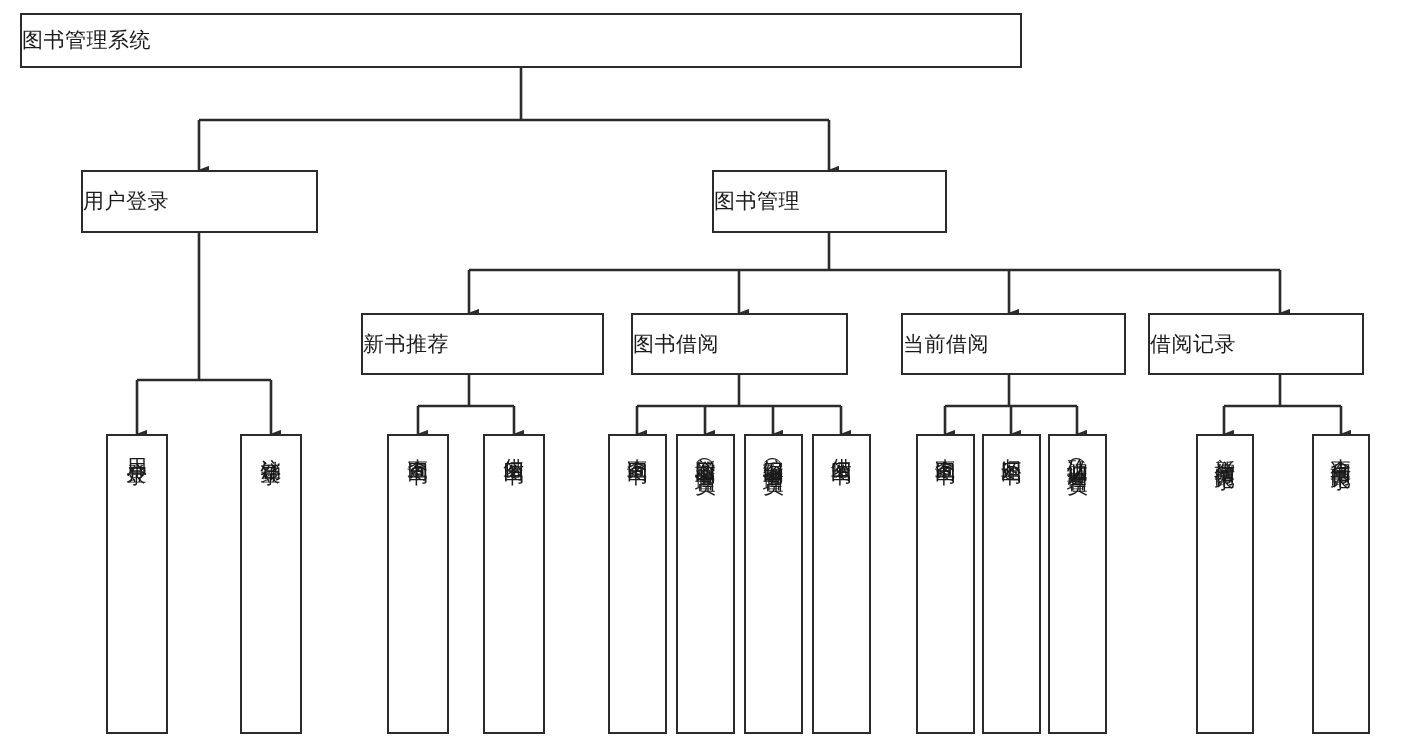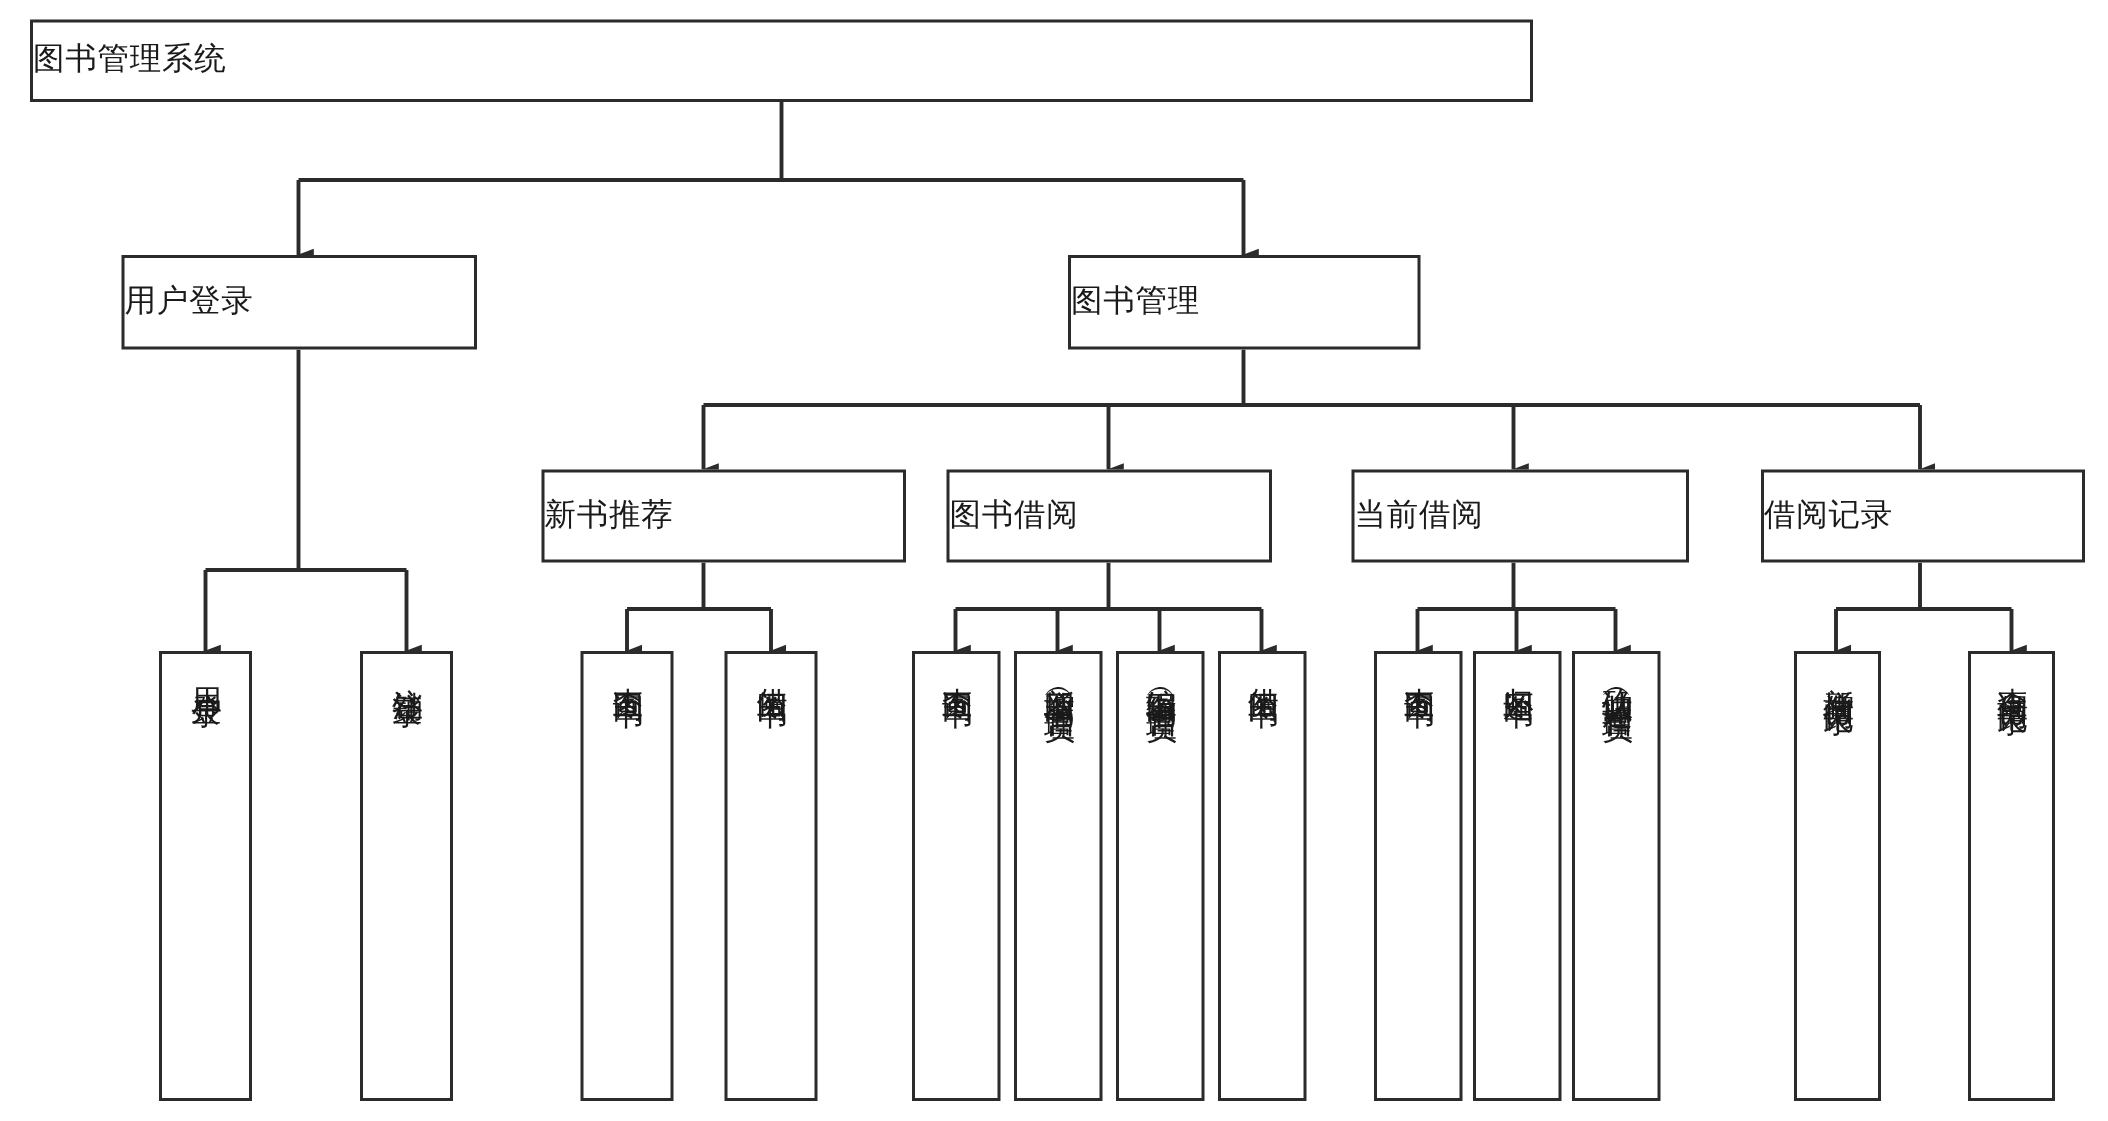--- a/index.html
+++ b/index.html
@@ -126,21 +126,21 @@
       </div>
       <div class="node-box horizontal" style="left: 361px; top: 313px; width: 243px; height: 62px;">
         <span class="node-label">新书推荐</span>
       </div>
       <div class="node-box horizontal" style="left: 631px; top: 313px; width: 217px; height: 62px;">
         <span class="node-label">图书借阅</span>
       </div>
       <div class="node-box horizontal" style="left: 901px; top: 313px; width: 225px; height: 62px;">
         <span class="node-label">当前借阅</span>
       </div>
-      <div class="node-box horizontal" style="left: 1174px; top: 313px; width: 216px; height: 62px;">
+      <div class="node-box horizontal" style="left: 1148px; top: 313px; width: 216px; height: 62px;">
         <span class="node-label">借阅记录</span>
       </div>
       <div class="node-box vertical" style="left: 106px; top: 434px; width: 62px; height: 300px;">
         <span class="node-label">用户登录</span>
       </div>
       <div class="node-box vertical" style="left: 240px; top: 434px; width: 62px; height: 300px;">
         <span class="node-label">注销登录</span>
       </div>
       <div class="node-box vertical" style="left: 387px; top: 434px; width: 62px; height: 300px;">
         <span class="node-label">查询图书</span>

